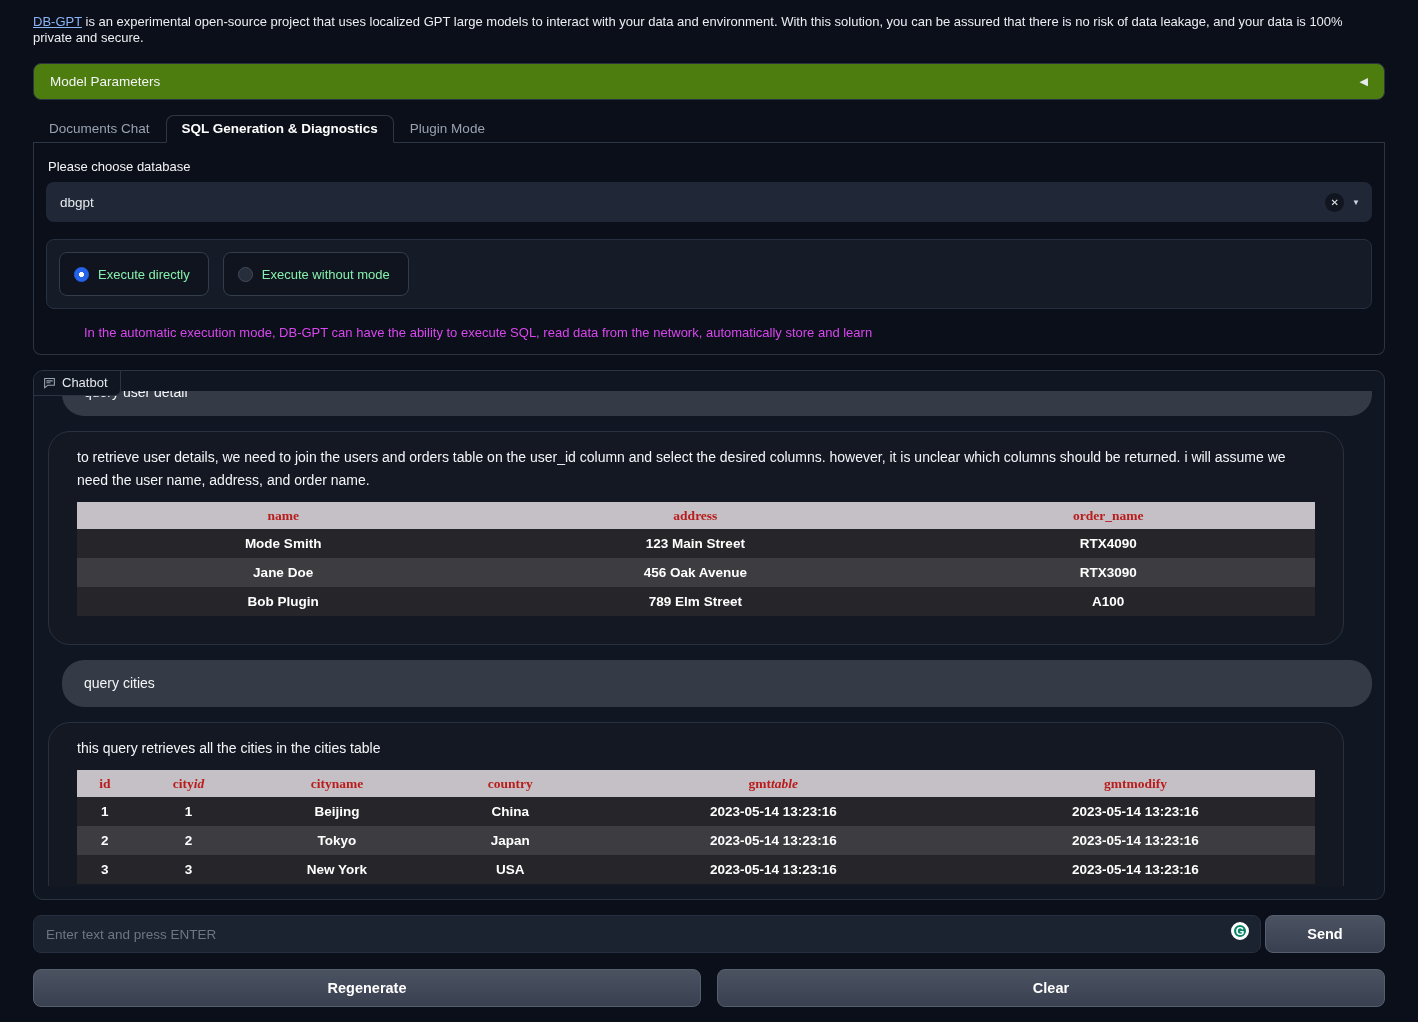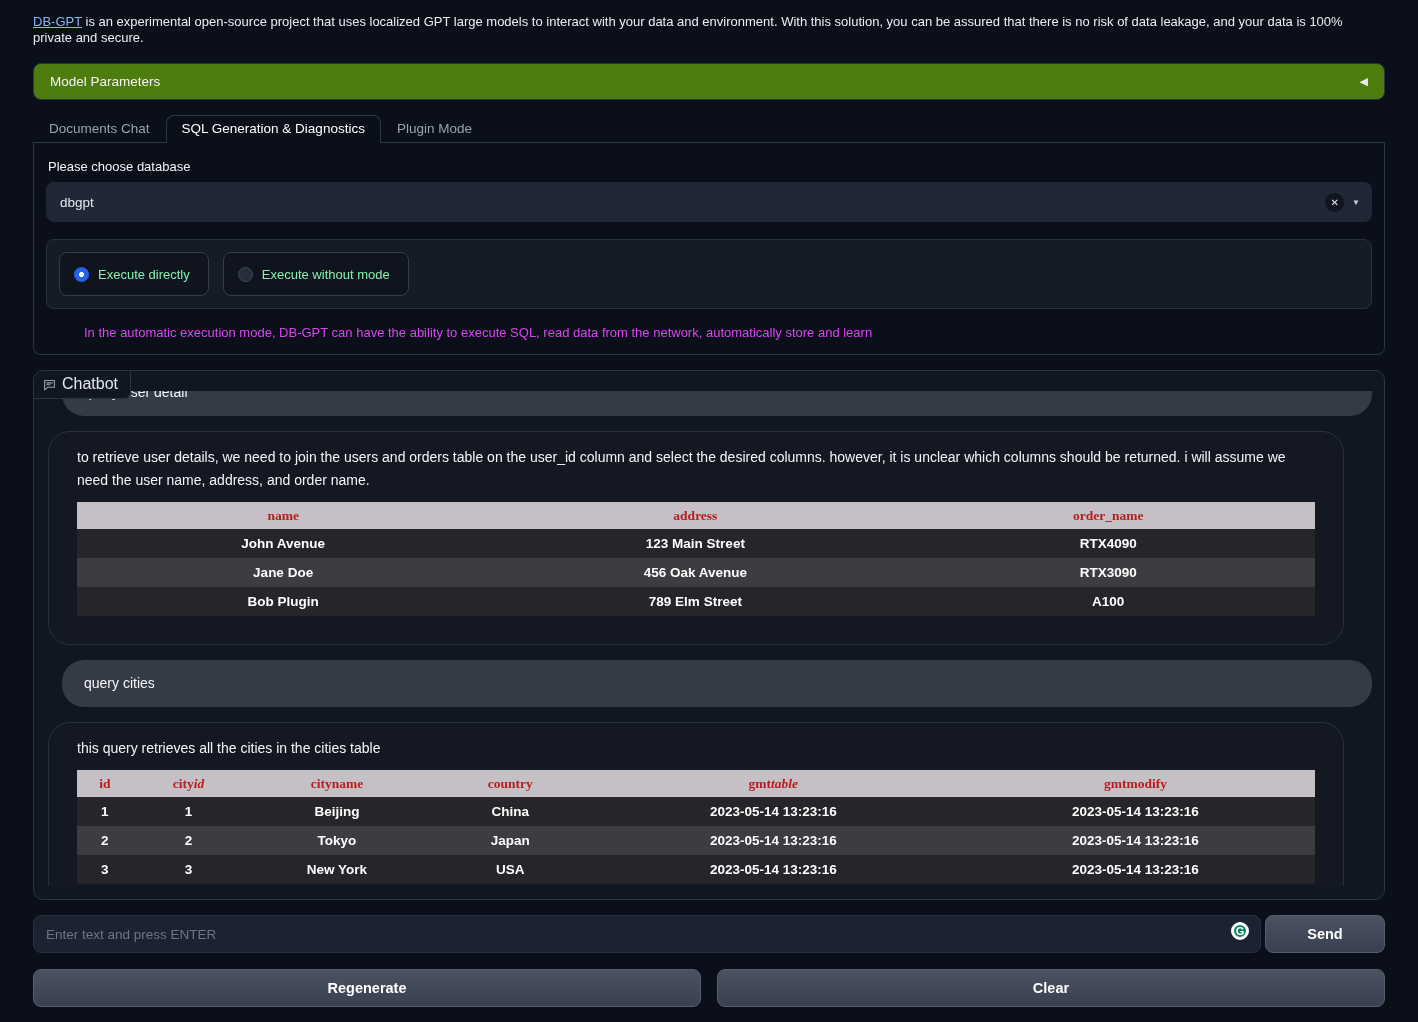--- a/index.html
+++ b/index.html
@@ -27,21 +27,21 @@
   .accordion .title { font-size:13.5px; color:#f3f4f6; }
   .accordion .acc-arrow { font-size:11px; color:#e8eaee; }
 
   
   .tabbar { margin-top:15px; display:flex; align-items:flex-end; border-bottom:1px solid #2e3745; height:28px; }
   .tab {
     padding:5px 15px 6px; font-size:13.5px; color:#99a2b1; cursor:pointer;
     border:1px solid transparent; margin-bottom:-1px; white-space:nowrap;
   }
   .tab.active {
-    color:#ffffff; font-weight:normal; background:#0b0f19;
+    color:#ffffff; font-weight:bold; background:#0b0f19;
     border:1px solid #2e3745; border-bottom-color:#0b0f19;
     border-radius:8px 8px 0 0;
   }
 
   
   .tab-content {
     border:1px solid #2b3442; border-top:none; border-radius:0 0 8px 8px;
     padding:12px 12px 14px;
   }
   .db-label { font-size:13px; color:#f3f4f6; padding:4px 2px 8px; }
@@ -76,21 +76,21 @@
   
   .chatbot {
     position:relative; margin-top:15px; height:530px;
     background:#111722; border:1px solid #2b3442; border-radius:10px;
   }
   .chip {
     position:absolute; top:0; left:0; z-index:2;
     display:flex; align-items:center; gap:6px;
     background:#111722; border-right:1px solid #2b3442; border-bottom:1px solid #2b3442;
     border-radius:9px 0 6px 0; padding:4px 12px 5px 9px;
-    font-size:16px; color:#e5e7eb;
+    font-size:13px; color:#e5e7eb;
   }
   .messages {
     position:absolute; z-index:1; top:20px; left:14px; right:12px; bottom:13px;
     overflow:hidden; display:flex; flex-direction:column; gap:15px;
   }
   .msg-user {
     margin-left:14px; background:#343b47; border-radius:22px;
     padding:15px 22px; font-size:14px; line-height:17px; color:#f4f5f7;
   }
   .msg-user.clipped { margin-top:-22px; }
@@ -199,21 +199,21 @@
             </colgroup>
             <thead>
               <tr>
                 <th>name</th>
                 <th>address</th>
                 <th>order_name</th>
               </tr>
             </thead>
             <tbody>
               <tr>
-                <td>John Avenue</td>
+                <td>Mode Smith</td>
                 <td>123 Main Street</td>
                 <td>RTX4090</td>
               </tr>
               <tr>
                 <td>Jane Doe</td>
                 <td>456 Oak Avenue</td>
                 <td>RTX3090</td>
               </tr>
               <tr>
                 <td>Bob Plugin</td>

